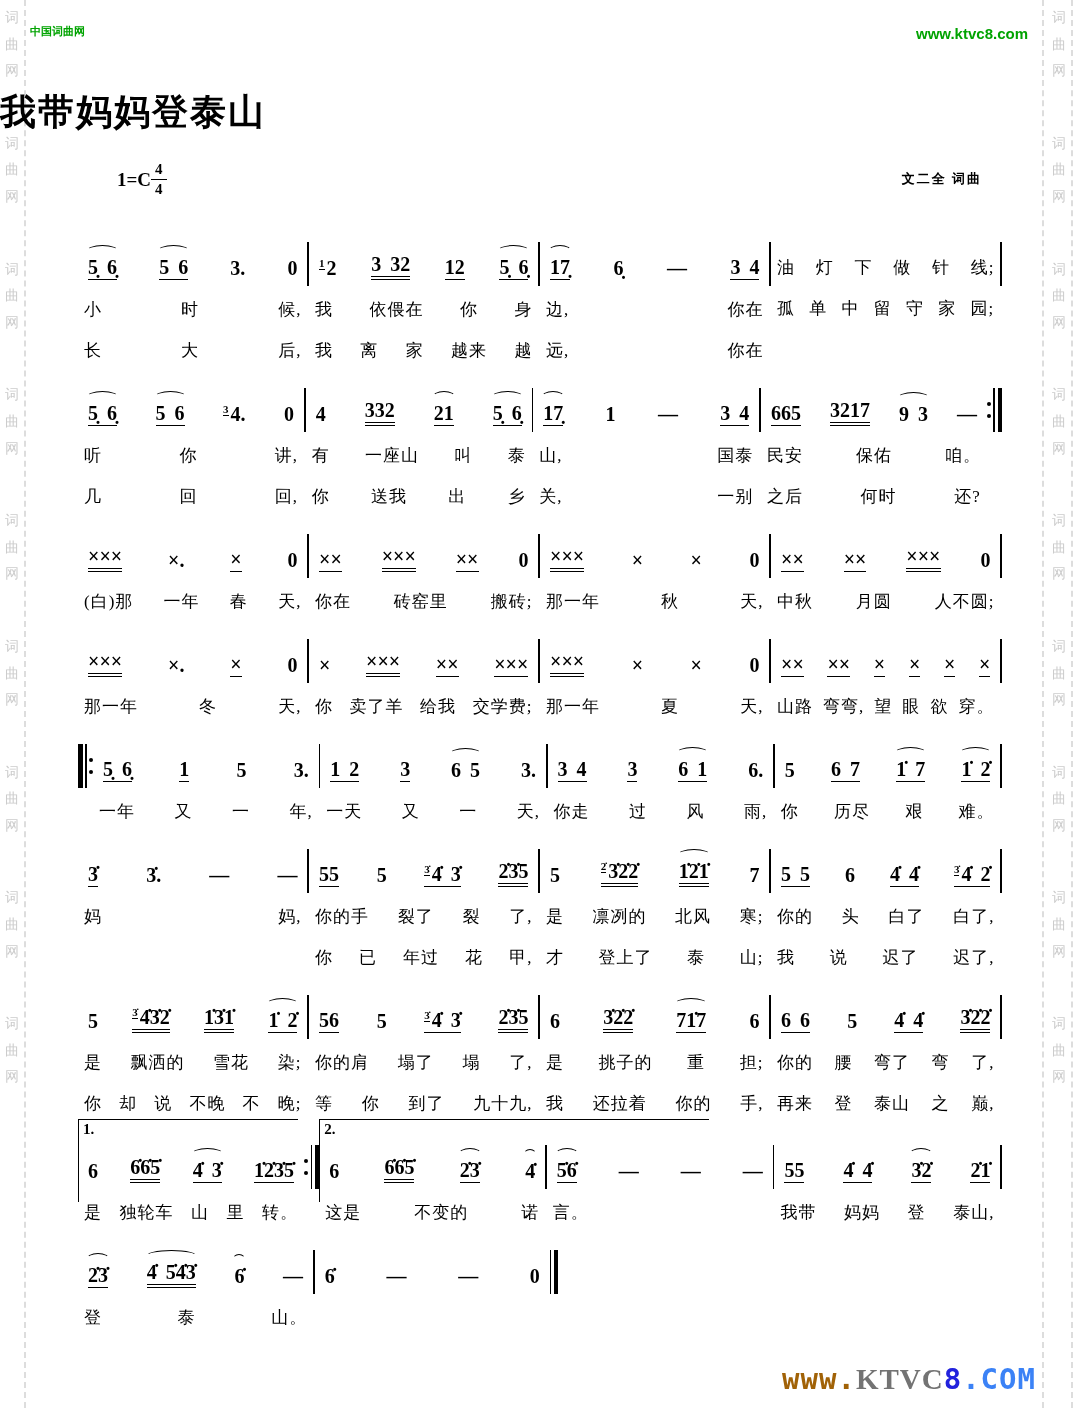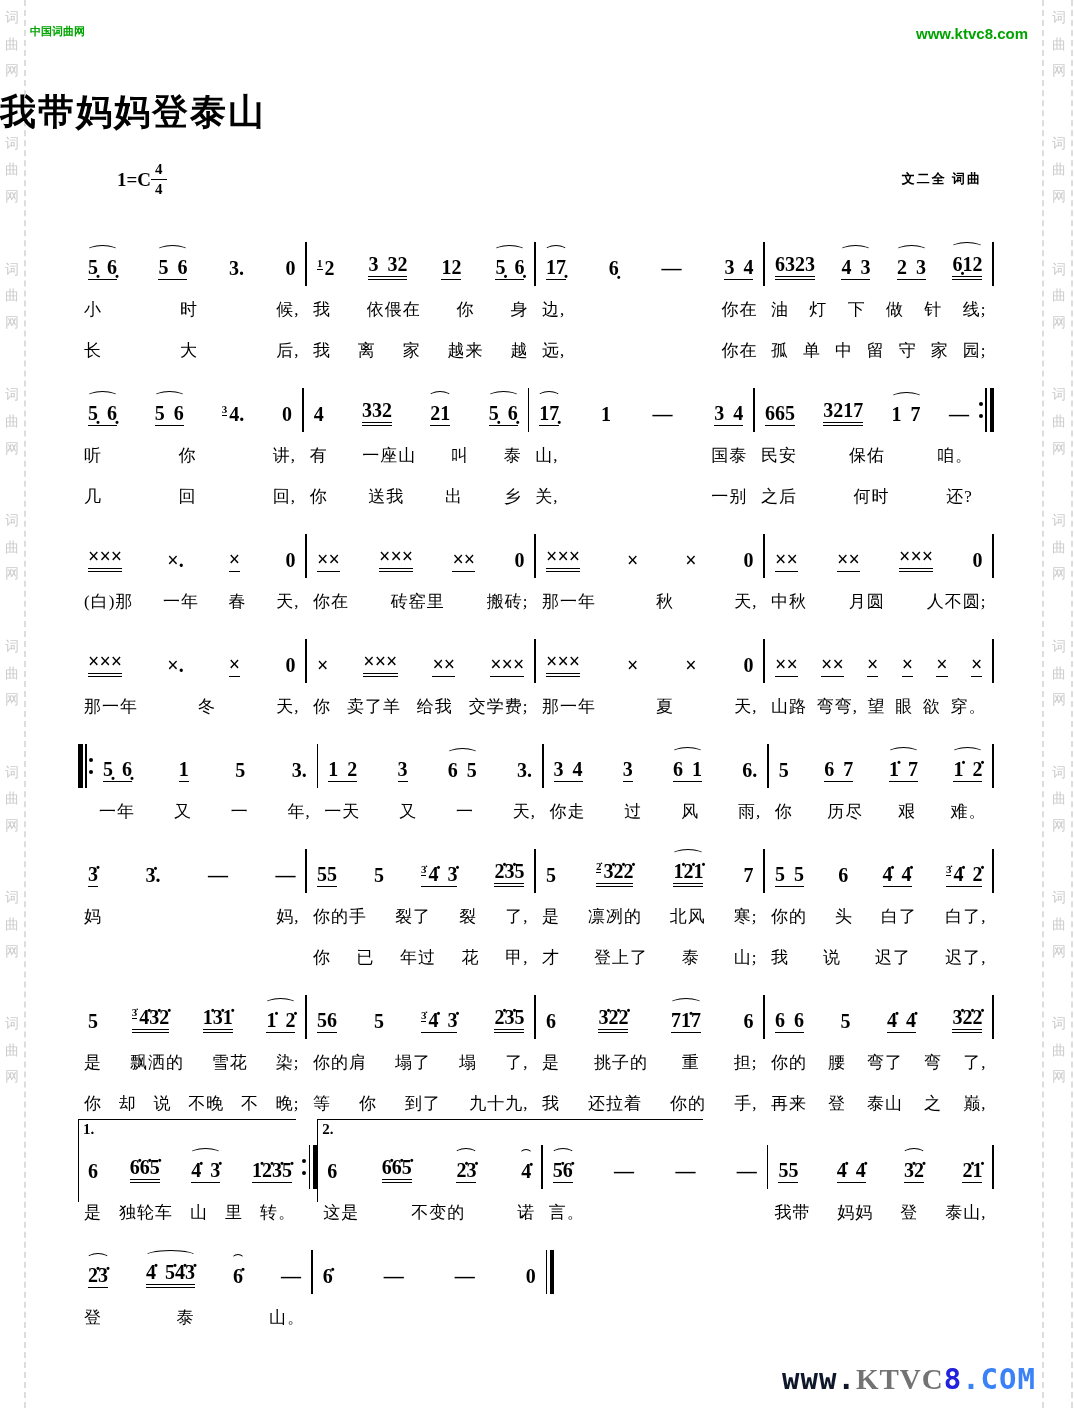--- a/index.html
+++ b/index.html
@@ -22,21 +22,21 @@
   .site-url{position:absolute;top:25px;right:46px;font-size:15px;font-weight:bold;
             font-family:"Liberation Sans","DejaVu Sans",sans-serif;text-decoration:none;}
   .song-title{position:absolute;top:88px;left:0;width:100%;text-align:left;
               font-size:36px;font-weight:bold;letter-spacing:2px;}
   .key-row{position:absolute;top:162px;left:86px;font-size:19px;font-weight:bold;display:flex;align-items:center;margin-left:31px;}
   .meter{display:inline-flex;flex-direction:column;align-items:center;font-size:15px;line-height:1;font-weight:bold;}
   .meter .num{border-bottom:1.5px solid #000;padding:0 4px 2px;}
   .meter .den{padding-top:2px;}
   .credit{position:absolute;top:170px;right:92px;font-size:13px;font-weight:bold;letter-spacing:2px;}
   
-  #music{position:absolute;top:238px;left:78px;right:80px;}
+  #music{position:absolute;top:238px;left:78px;right:72px;}
   .system{margin-bottom:22px;}
   .system.has-volta{margin-top:26px;}
   .system.short{width:52%;}
   .sysrow{display:flex;align-items:flex-start;}
   .measure{flex:1;position:relative;padding:0 2px;min-width:0;}
   .m-notes{display:flex;justify-content:space-between;align-items:flex-end;height:42px;
            padding:0 8px;font-size:20px;font-weight:bold;}
   .tok{position:relative;word-spacing:4px;white-space:nowrap;}
   .tok.u1{border-bottom:1.6px solid #000;}
   .tok.u2{border-bottom:4.5px double #000;}
@@ -235,26 +235,20 @@
             </div>
             <div class="m-lyr">
               <span class="lyr-g">远,</span>
               <span class="lyr-g">你在</span>
             </div>
           </div>
           <div class="barline">
             <span class="b-thin"></span>
           </div>
           <div class="measure">
-            <div class="m-notes">
-              <span class="tok u2">6323</span>
-              <span class="tok u1 arc">4 3</span>
-              <span class="tok u1 arc">2 3</span>
-              <span class="tok u2 arc">6̣12</span>
-            </div>
             <div class="m-lyr">
               <span class="lyr-g">油</span>
               <span class="lyr-g">灯</span>
               <span class="lyr-g">下</span>
               <span class="lyr-g">做</span>
               <span class="lyr-g">针</span>
               <span class="lyr-g">线;</span>
             </div>
             <div class="m-lyr">
               <span class="lyr-g">孤</span>
@@ -333,21 +327,21 @@
               <span class="lyr-g">一别</span>
             </div>
           </div>
           <div class="barline">
             <span class="b-thin"></span>
           </div>
           <div class="measure">
             <div class="m-notes">
               <span class="tok u1">665</span>
               <span class="tok u2">3217</span>
-              <span class="tok arc">1 7</span>
+              <span class="tok arc">9 3</span>
               <span class="tok">—</span>
             </div>
             <div class="m-lyr">
               <span class="lyr-g">民安</span>
               <span class="lyr-g">保佑</span>
               <span class="lyr-g">咱。</span>
             </div>
             <div class="m-lyr">
               <span class="lyr-g">之后</span>
               <span class="lyr-g">何时</span>
@@ -886,15 +880,15 @@
           </div>
           <div class="barline">
             <span class="b-thin"></span>
             <span class="b-thick"></span>
           </div>
         </div>
       </div>
     </div>
 
   <a class="footer-wm" id="footer-wm" href="#">
-    <span id="fw-prefix" style="color: #0f172a;">www.</span><span id="fw-brand" style="color: #737373; font-family: Liberation Serif, serif;">KTVC</span><span id="fw-num" style="color: rgb(34, 34, 221);">8</span><span id="fw-suffix" style="color: #3b82f6;">.COM</span>
+    <span id="fw-prefix" style="color: #a16207;">www.</span><span id="fw-brand" style="color: #737373; font-family: Liberation Serif, serif;">KTVC</span><span id="fw-num" style="color: rgb(34, 34, 221);">8</span><span id="fw-suffix" style="color: #3b82f6;">.COM</span>
   </a>
 </div>
 
 </body></html>

